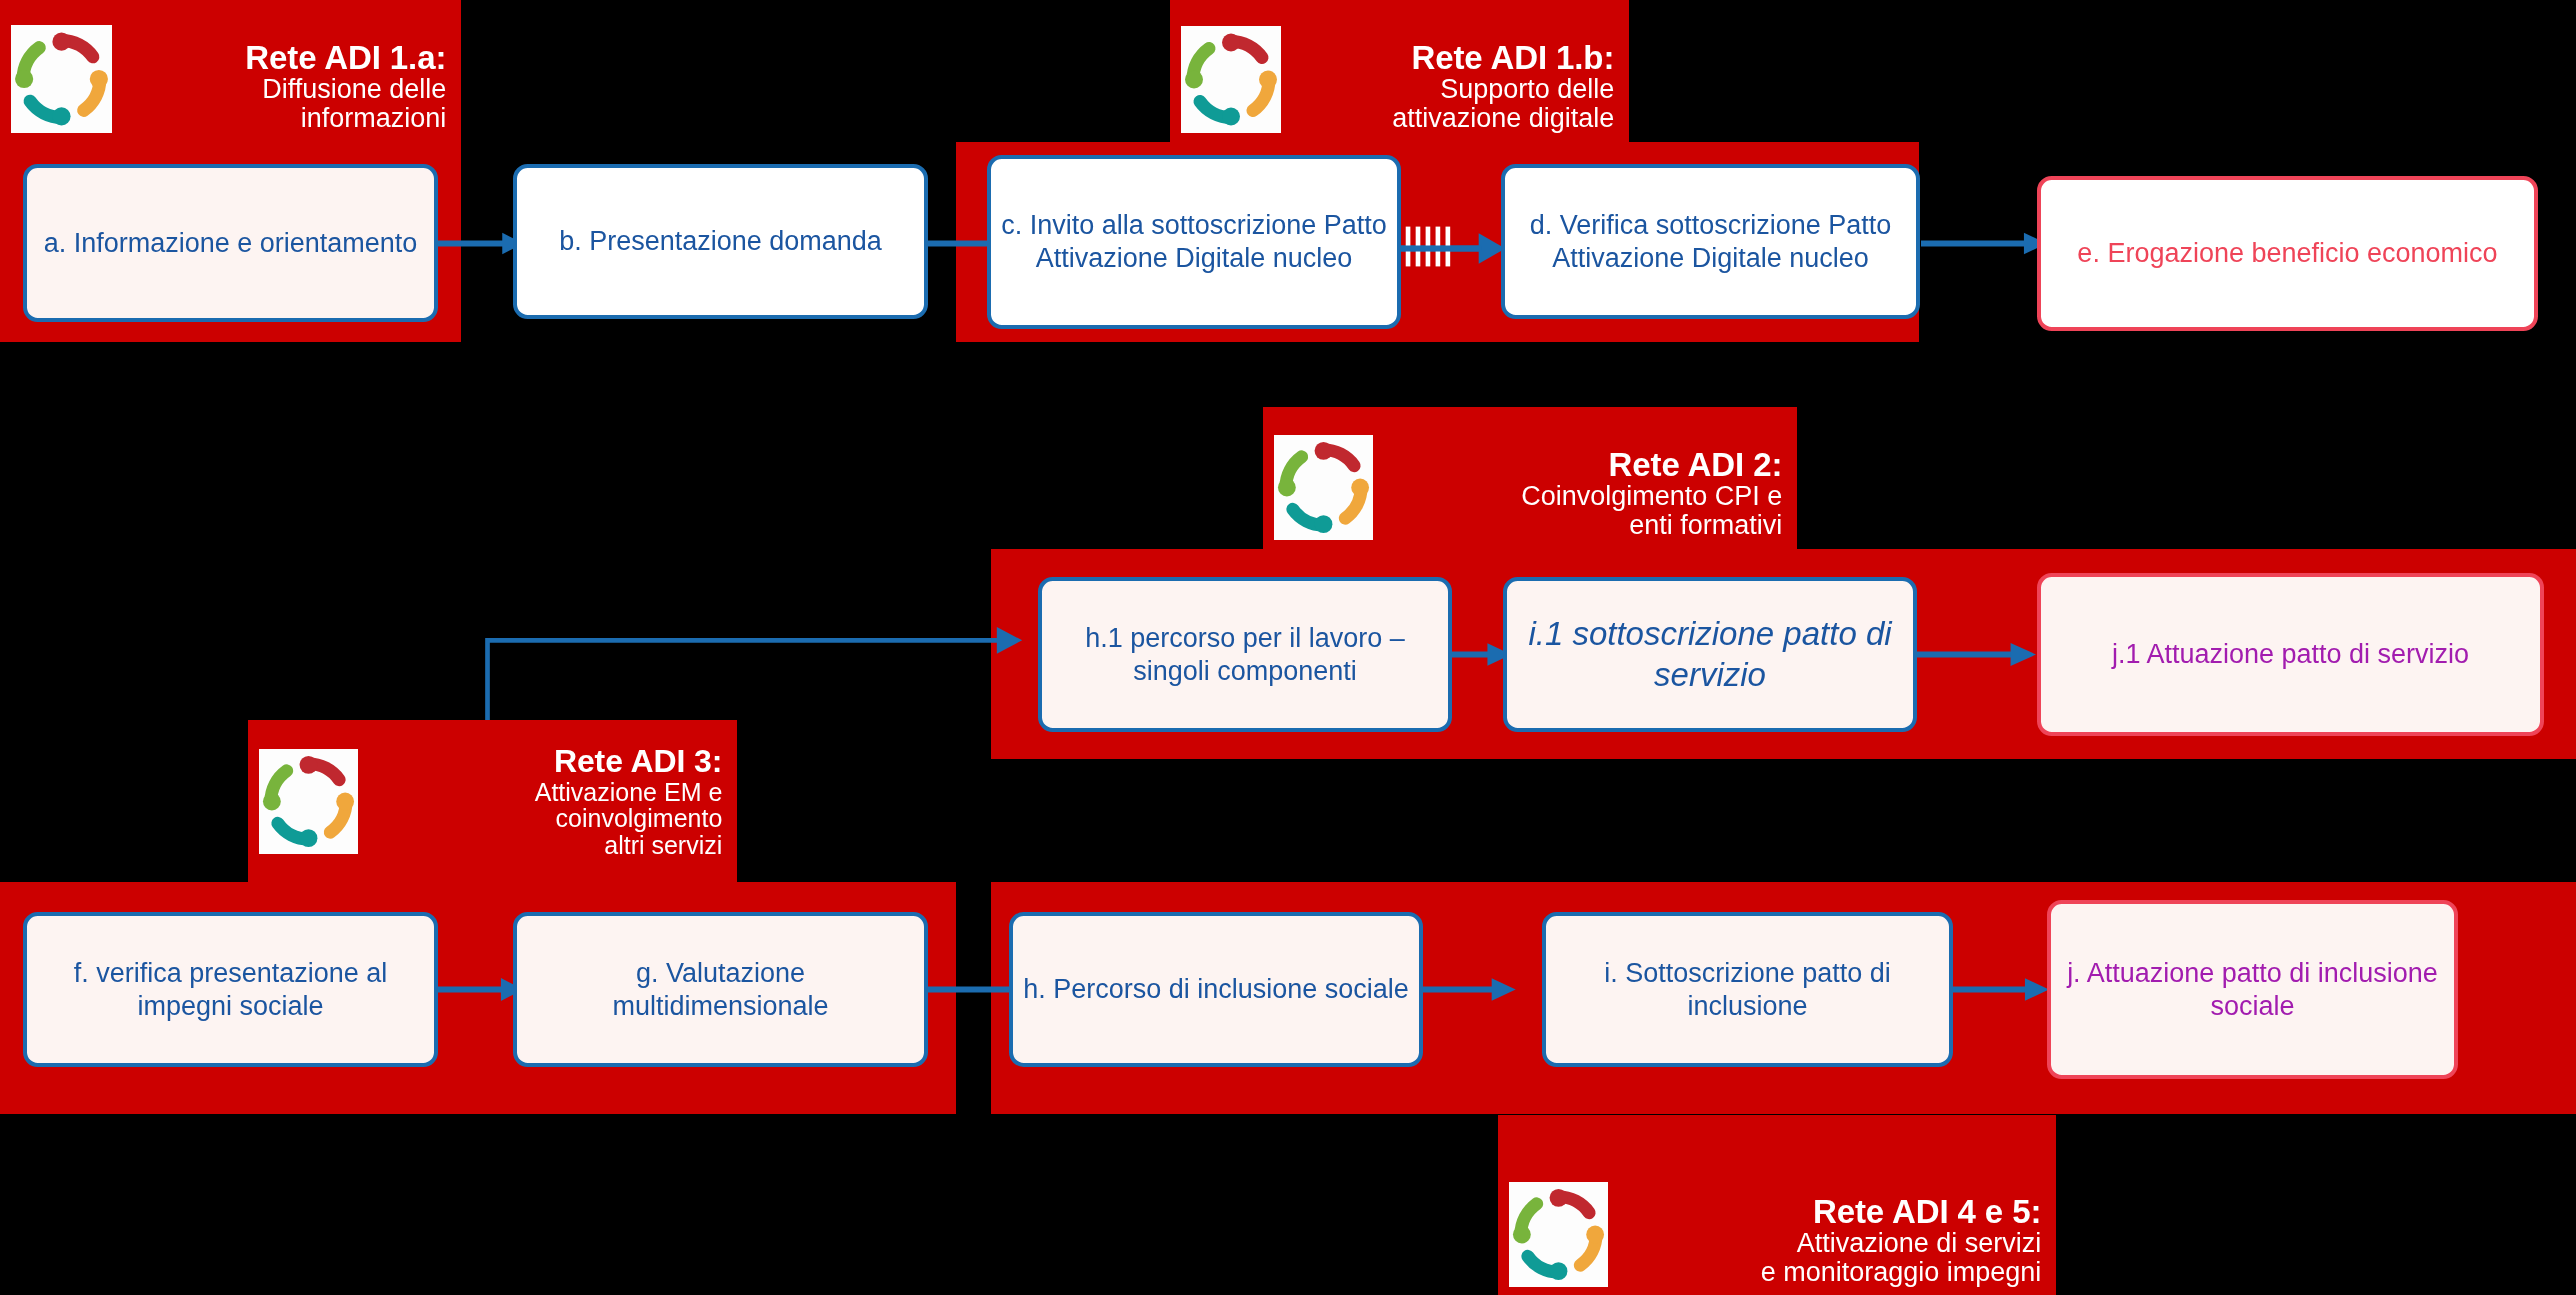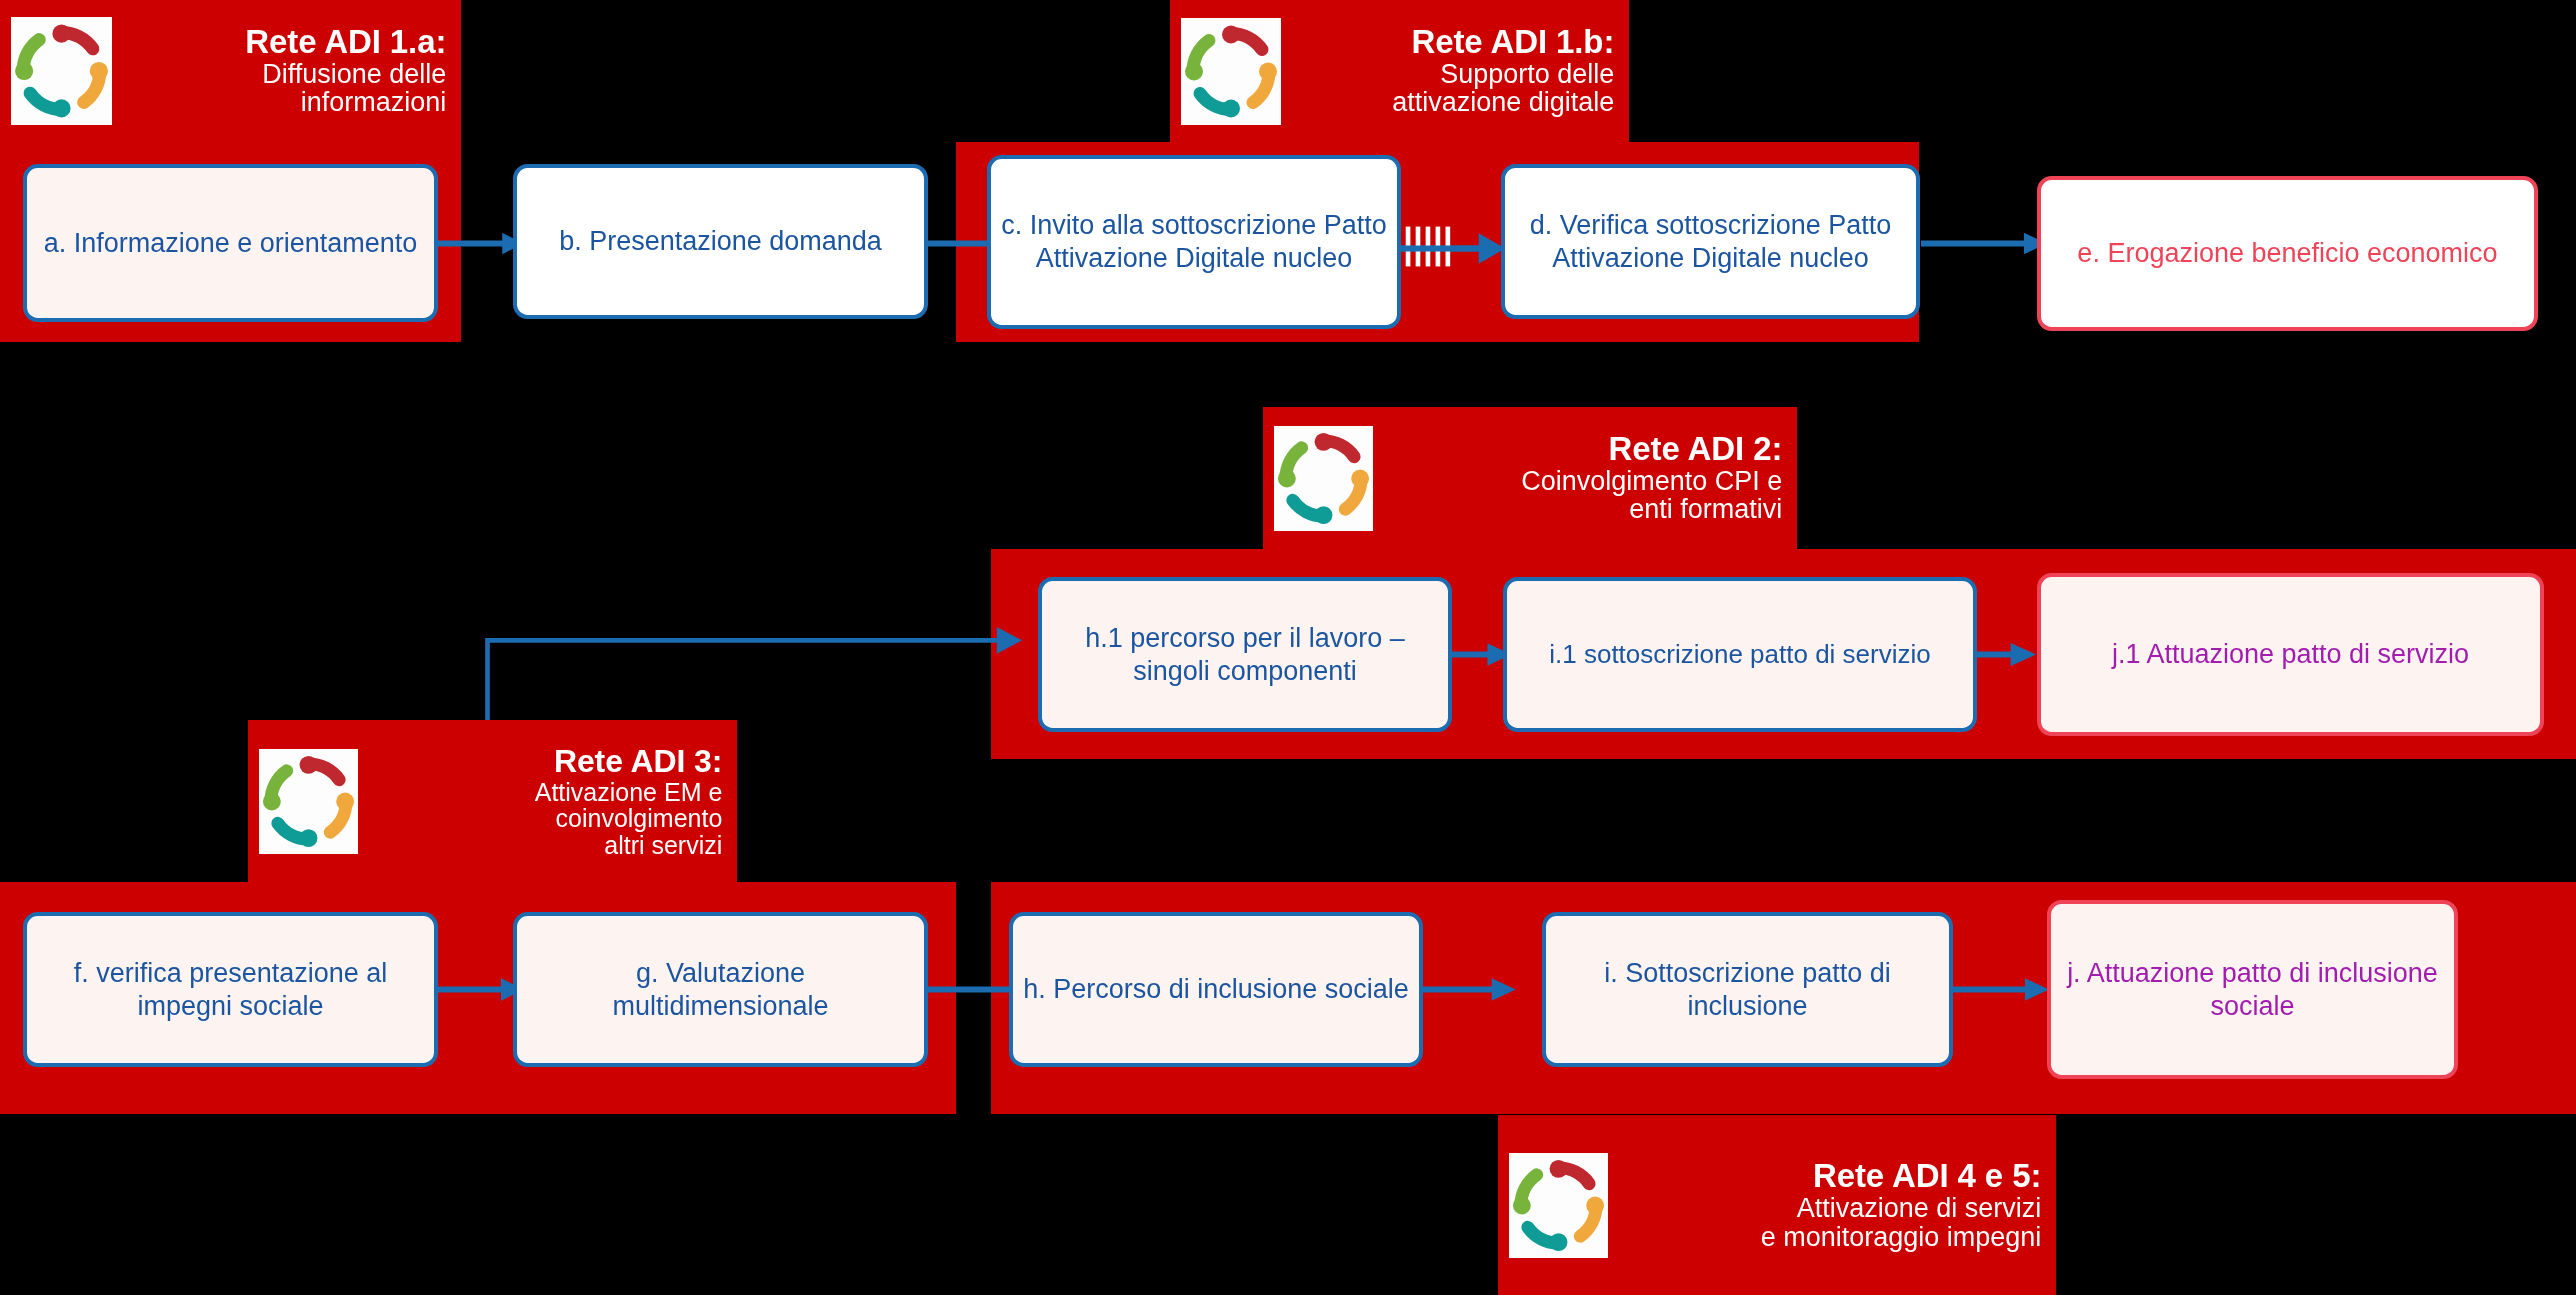--- a/index.html
+++ b/index.html
@@ -3,21 +3,21 @@
 <meta charset="utf-8">
 <style>
   html,body{margin:0;padding:0;background:#000;}
   body{font-family:"Liberation Sans",sans-serif;}
   #stage{position:relative;width:2576px;height:1296px;background:#000;overflow:hidden;}
 
   
   .band{position:absolute;background:#cc0000;}
 
   
-  .chip{position:absolute;background:#cc0000;display:flex;align-items:center;
+  .chip{position:absolute;background:#cc0000;display:flex;align-items:flex-end;
         box-sizing:border-box;padding:9.3px 14.7px 9.3px 10.7px;gap:12px;}
   .chip .logo{flex:0 0 auto;background:#fdfdfd;display:block;}
   .chip .ctext{flex:1 1 auto;color:#ffffff;text-align:right;line-height:1.06;}
   .chip .ctitle{font-weight:bold;display:block;letter-spacing:-0.1px;}
   .chip .csub{font-weight:normal;display:block;}
 
   
   .node{position:absolute;box-sizing:border-box;display:flex;align-items:center;
         justify-content:center;text-align:center;line-height:1.22;border-radius:14.7px;}
   .node-blue{background:#fdf4f2;border:4px solid #1b6cb0;color:#1b55a0;}
@@ -146,21 +146,21 @@
   </div>
 
   <div class="node node-pinkred" style="left:2037px;top:176px;width:501px;height:155px;font-size:27px;">
     <span>e. Erogazione beneficio economico</span>
   </div>
 
   <div class="node node-blue" style="left:1009px;top:577px;width:414px;height:155px;font-size:27px;margin-left:29px;">
     <span>h.1 percorso per il lavoro – singoli componenti</span>
   </div>
 
-  <div class="node node-blue" style="left:1503px;top:577px;width:474px;height:155px;font-size:26px;">
+  <div class="node node-blue" style="left:1503px;top:577px;width:414px;height:155px;font-size:33px;font-style:italic;">
     <span>i.1 sottoscrizione patto di servizio</span>
   </div>
 
   <div class="node node-pinkblue2" style="left:2037px;top:573px;width:507px;height:163px;font-size:27px;">
     <span>j.1 Attuazione patto di servizio</span>
   </div>
 
   <div class="node node-blue" style="left:23px;top:912px;width:415px;height:155px;font-size:27px;">
     <span>f. verifica presentazione al impegni sociale</span>
   </div>

